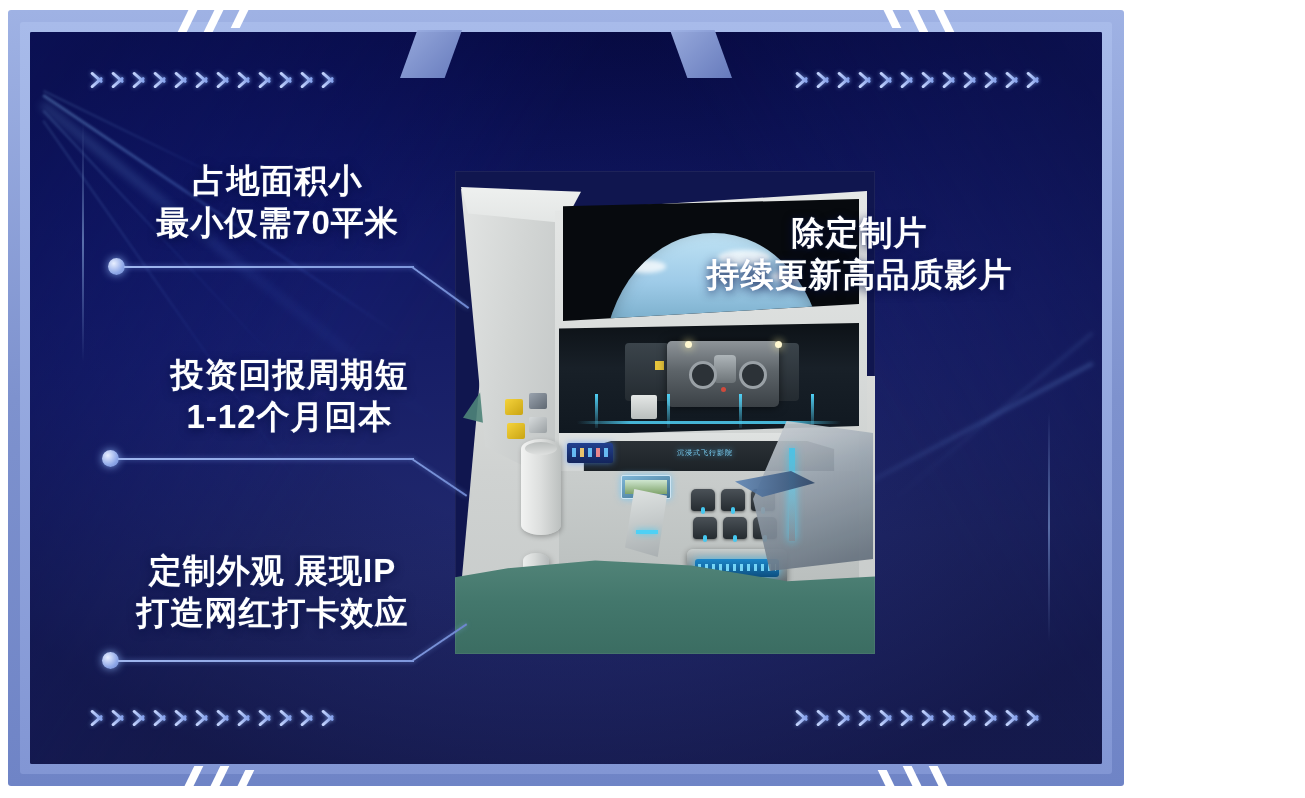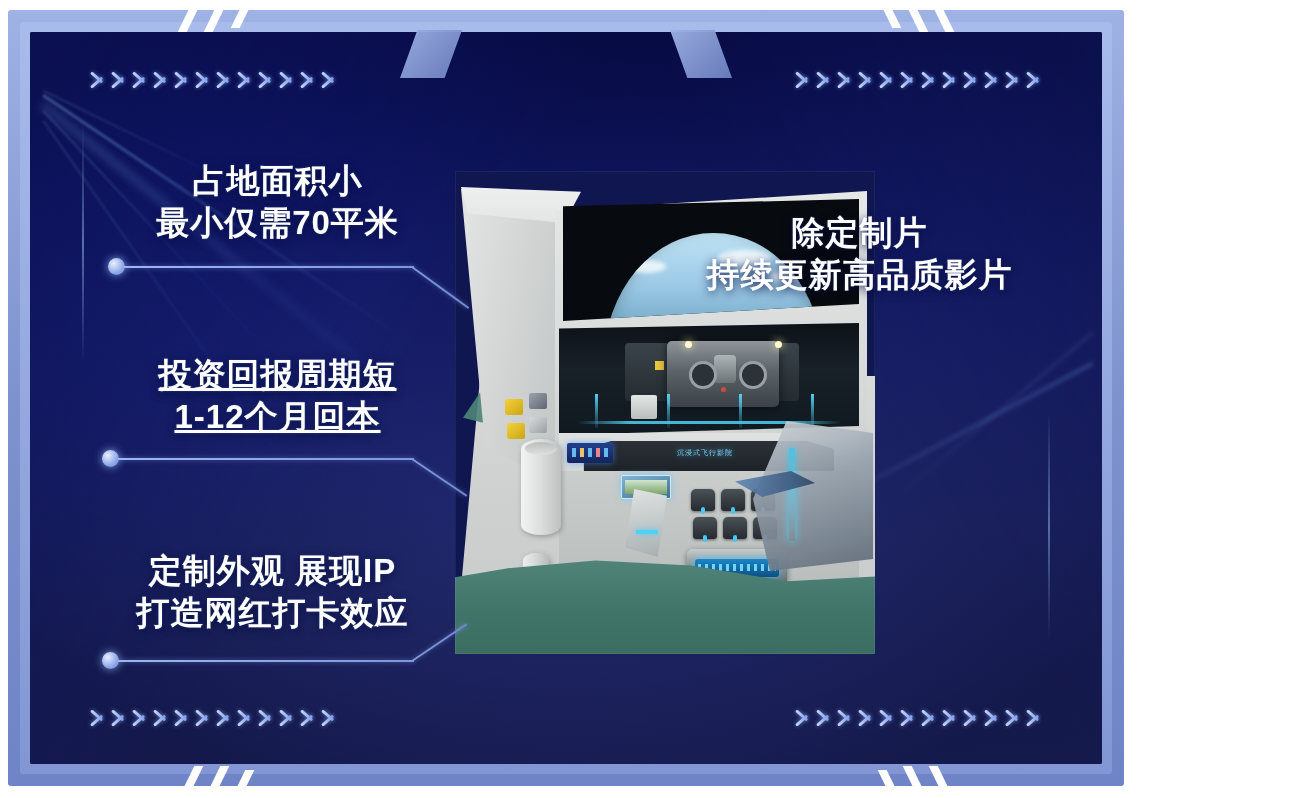--- a/index.html
+++ b/index.html
@@ -396,21 +396,21 @@
     line-height:1.28;
     letter-spacing:1px;
     text-shadow:0 2px 10px rgba(0,10,60,.85),0 0 2px rgba(140,180,255,.35);
     white-space:nowrap;
   }
   .callout.left{text-align:center;}
   .callout.right{text-align:center;}
   .callout .l2{display:block;text-align:center;}
 
   .co-l1{left:60px;top:128px;width:375px;}
-  .co-l2{left:60px;top:322px;width:375px;text-decoration:underline;}
+  .co-l2{left:72px;top:322px;width:375px;}
   .co-l3{left:55px;top:518px;width:375px;}
   .co-r1{right:55px;top:180px;width:375px;}
   .co-r2{right:55px;top:404px;width:375px;}
 
   
   .connector{position:absolute;z-index:7;pointer-events:none;}
   .cdot{
     position:absolute;width:17px;height:17px;border-radius:50%;
     background:radial-gradient(circle at 34% 32%,#e8efff,#8fa8e8 60%,#6d86cf);
     box-shadow:0 0 9px rgba(150,190,255,.8);

